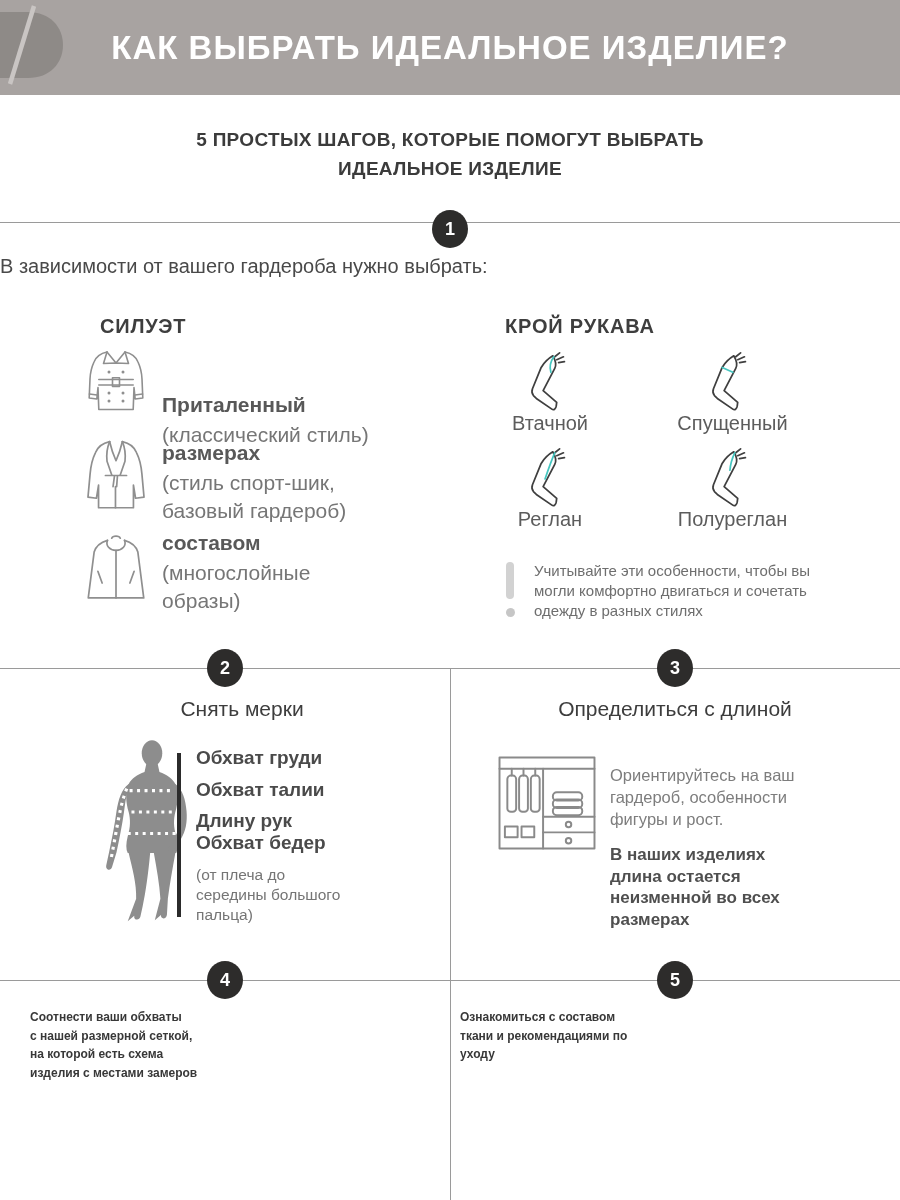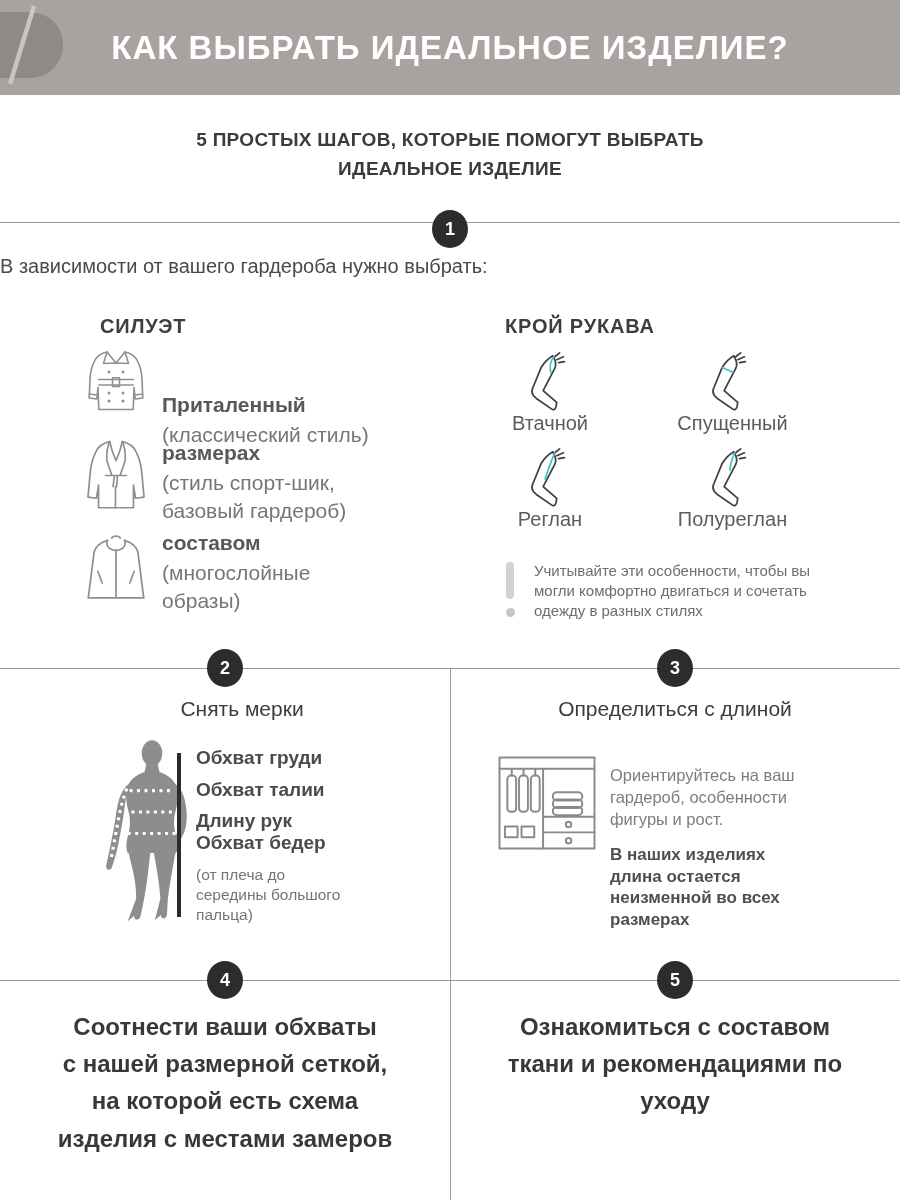--- a/index.html
+++ b/index.html
@@ -43,21 +43,21 @@
   .excl-bar{width:8px;height:37px;background:#d2d2d2;border-radius:4px;}
   .excl-dot{width:9px;height:9px;background:#c6c6c6;border-radius:50%;}
   
   .step-title{font-size:21px;color:#3d3d3d;text-align:center;}
   .measure-name{font-size:19px;font-weight:bold;color:#4a4a4a;height:31.5px;}
   .measure-detail{font-size:15.5px;color:#757575;line-height:1.32;margin-top:1px;}
   .measure-bar{width:4px;background:#2b2b2b;}
   .s3-regular{font-size:16.5px;line-height:1.34;color:#7d7d7d;}
   .s3-bold{font-size:17px;line-height:1.26;font-weight:bold;color:#4f4f4f;margin-top:14px;}
   
-  .big-step-text{font-size:24px;font-weight:bold;color:#383838;line-height:1.55;text-align:center;}
+  .big-step-text{font-size:12px;font-weight:bold;color:#383838;line-height:1.55;}
   svg{display:block;}
 </style>
 </head>
 <body>
 
 <div id="canvas">
 
   <div class="abs header">
     <div class="abs logo">
       <svg width="115" height="95" viewBox="0 0 115 95">

